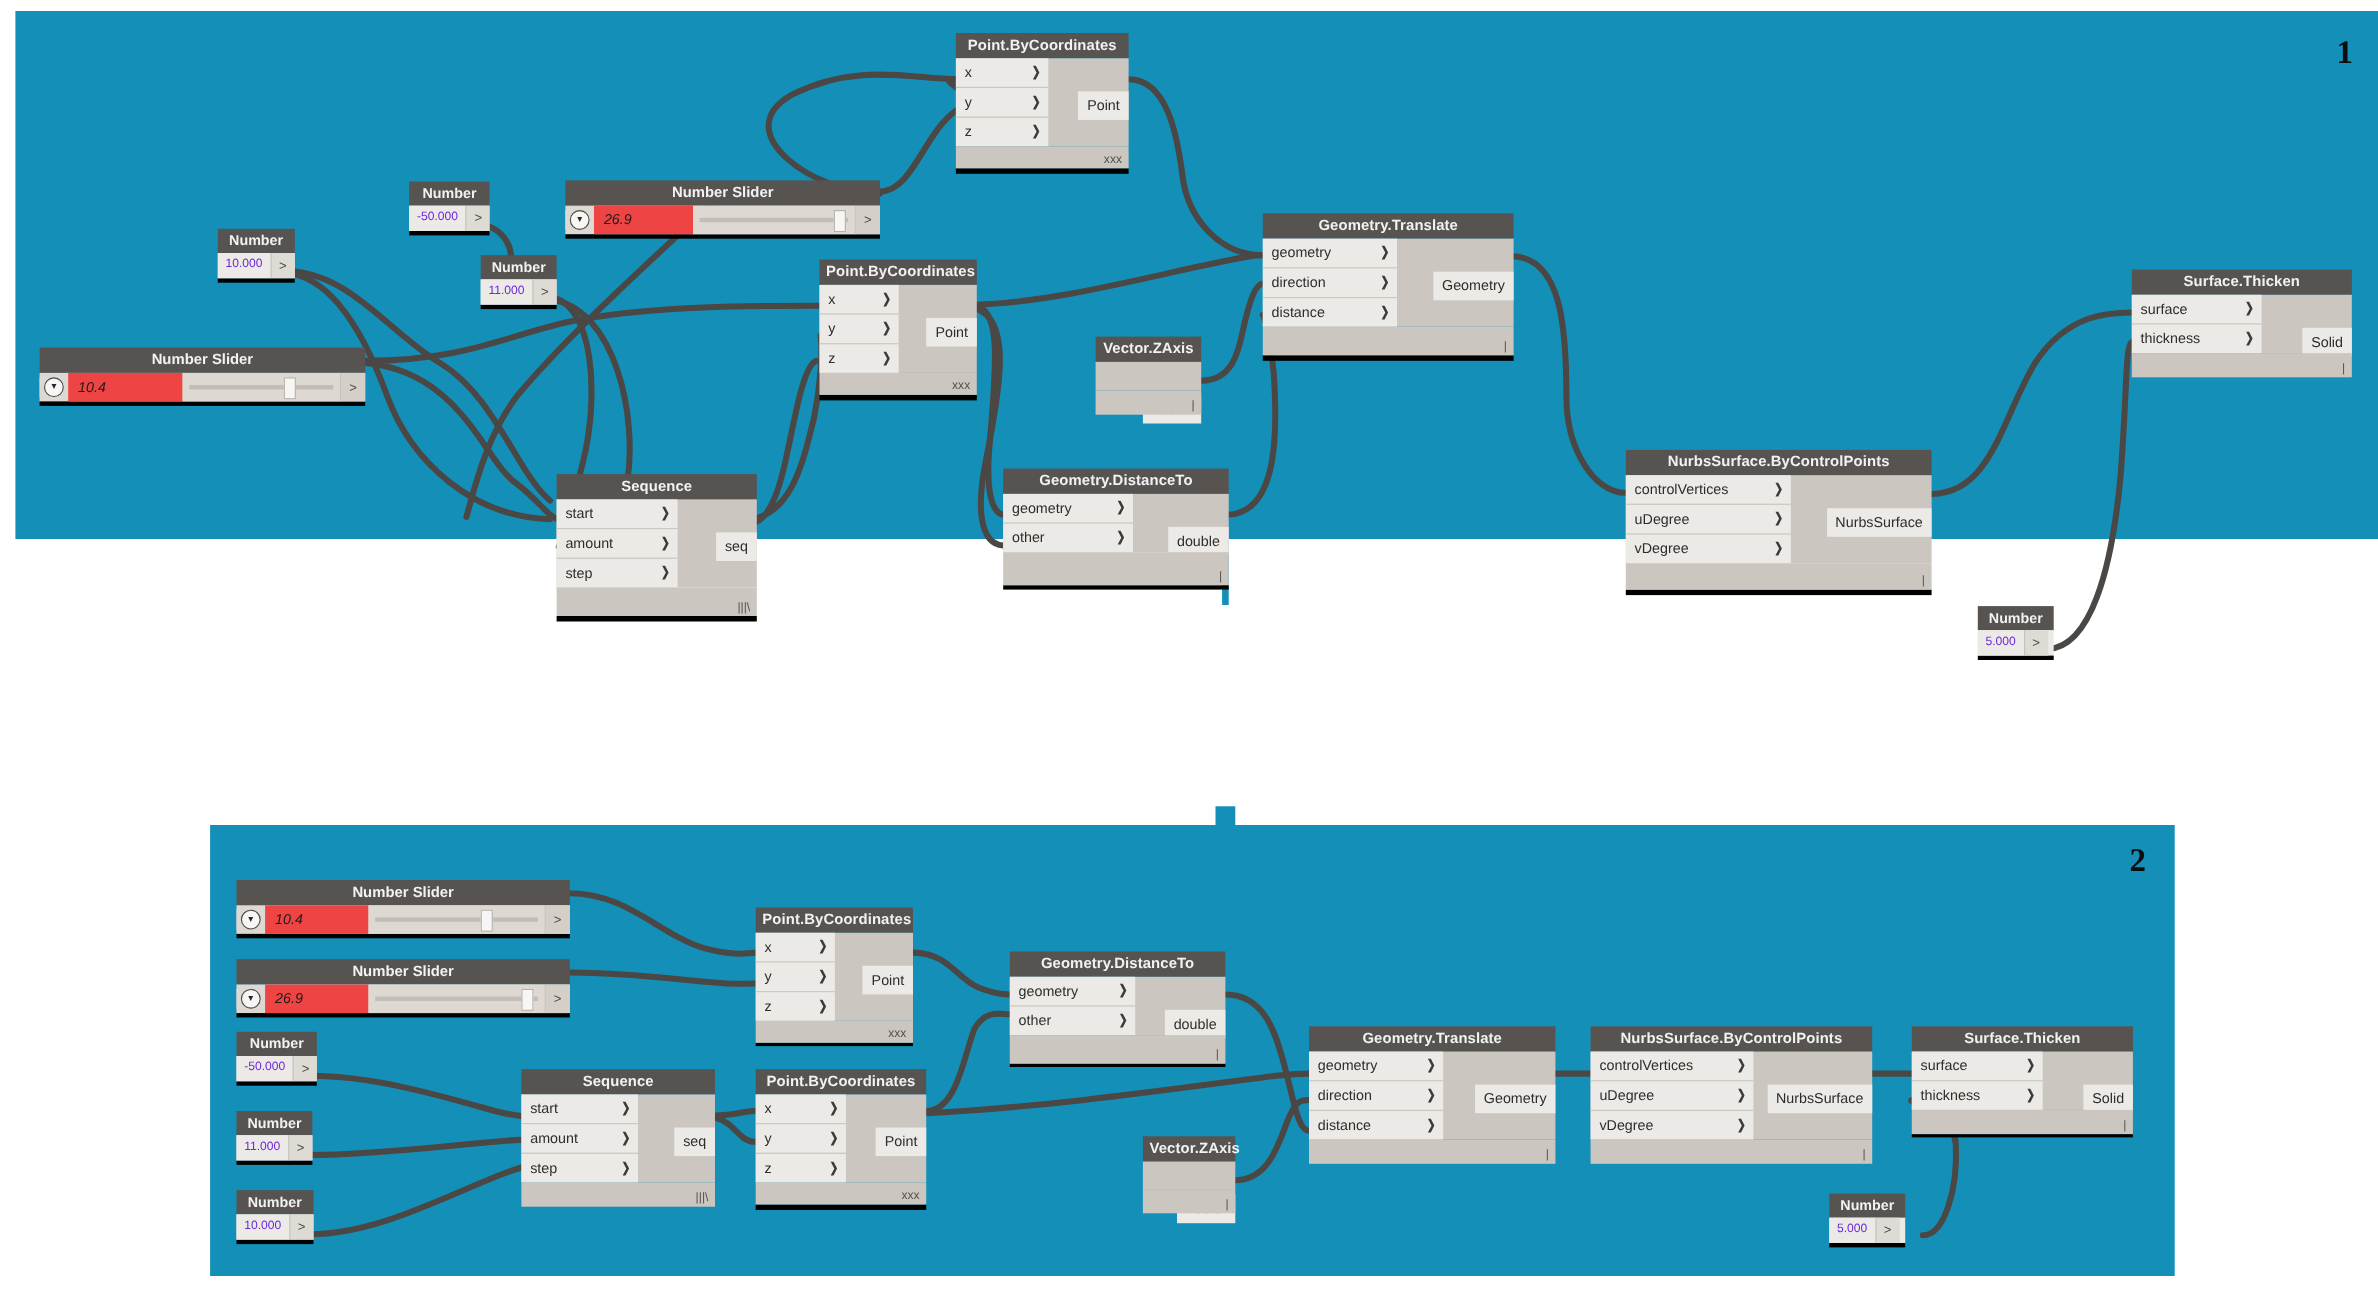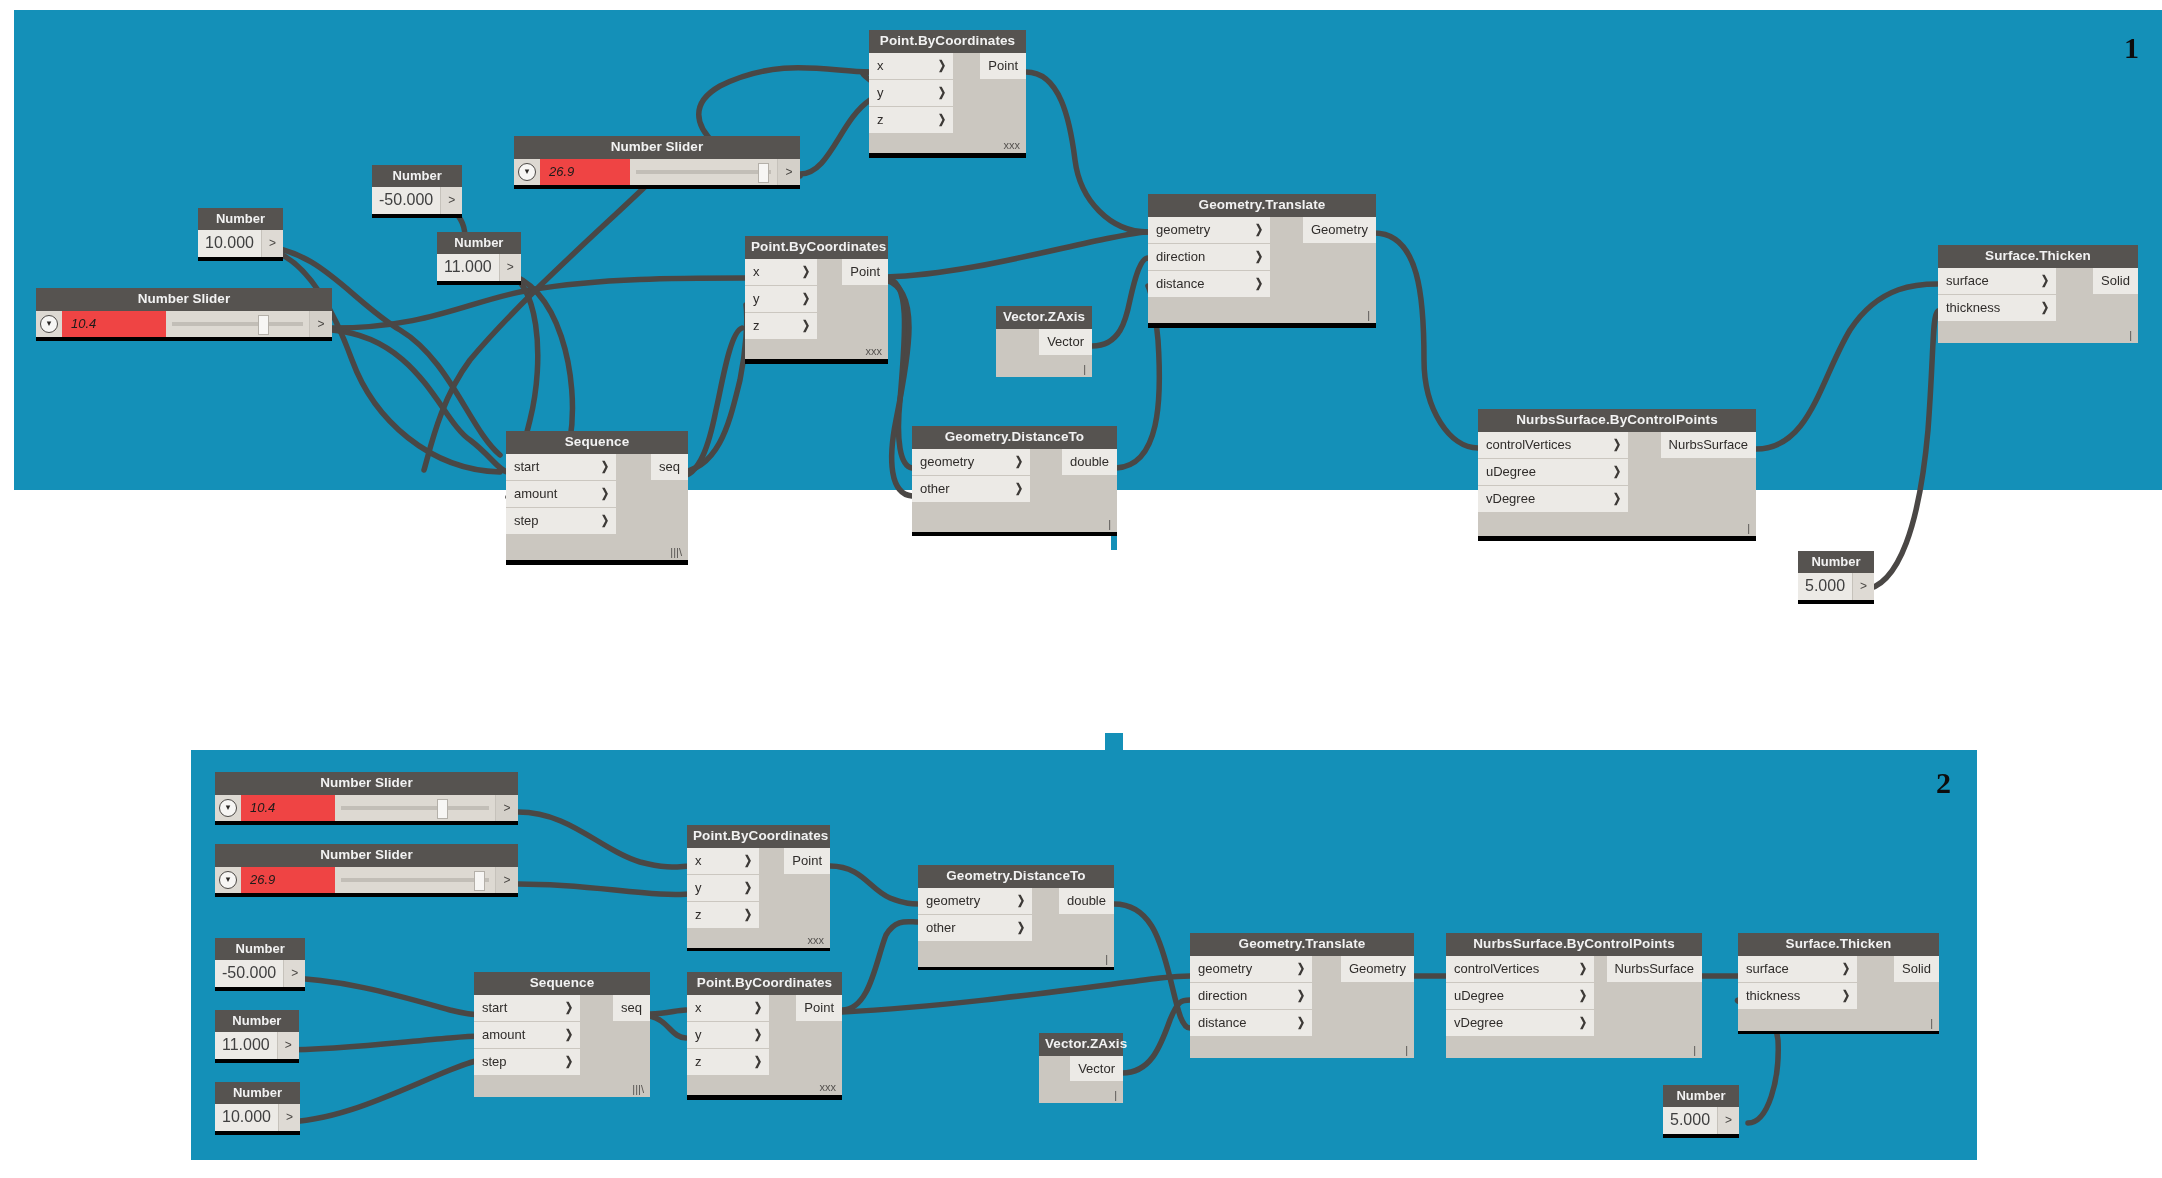--- a/index.html
+++ b/index.html
@@ -17,44 +17,44 @@
   .node .title{background:#565350;color:#f2f2f2;font-size:13.5px;font-weight:700;
                text-align:center;padding:4px 6px 5px;line-height:1;white-space:nowrap;
                letter-spacing:.1px;}
   .node .body{position:relative;background:#cbc7c0;display:flex;}
   .node .ports{flex:0 0 auto;}
   .node .port{background:#eceae6;color:#2f2c2a;font-size:13px;line-height:1;
               padding:6px 6px 7px 8px;display:flex;align-items:center;
               justify-content:space-between;gap:12px;white-space:nowrap;}
   .node .port + .port{border-top:1px solid #cbc7c0;}
   .node .port .chev{font-weight:700;font-size:12px;color:#3d3a37;transform:scaleX(.8);}
-  .node .outwrap{flex:1 1 auto;position:relative;}
+  .node .outwrap{flex:1 1 auto;position:relative;margin-top:30px;}
   .node .out{position:absolute;top:0;right:0;background:#eceae6;color:#2f2c2a;
              font-size:13px;line-height:1;padding:6px 8px 7px;white-space:nowrap;}
   .node .foot{height:20px;background:#cbc7c0;position:relative;}
   .node .lacing{position:absolute;right:6px;bottom:2px;font-size:11px;color:#55524f;
                 letter-spacing:0px;font-family:"Liberation Sans",sans-serif;}
   .node .shadow{height:5px;background:#000000;}
 
   
   .numnode{position:absolute;}
   .numnode .title{background:#565350;color:#f2f2f2;font-size:13px;font-weight:700;
                   text-align:center;padding:4px 10px 5px;line-height:1;white-space:nowrap;}
   .numnode .row{display:flex;align-items:stretch;background:#eceae6;}
-  .numnode .val{font-size:16px;color:#404040;padding:5px 7px 6px;line-height:1;
+  .numnode .val{font-size:11px;color:#6d28d9;padding:5px 7px 6px;line-height:1;
                 background:#eceae6;white-space:nowrap;}
   .numnode .go{font-size:12px;color:#4a4744;padding:5px 7px 6px;line-height:1;
                background:#dedad4;border-left:1px solid #c6c2bb;display:flex;
                align-items:center;}
   .numnode .shadow{height:4px;background:#000;}
 
   
   .slnode{position:absolute;}
   .slnode .title{background:#565350;color:#f2f2f2;font-size:13.5px;font-weight:700;
-                 text-align:center;padding:4px 6px 5px;line-height:1;}
+                 text-align:center;padding:4px 6px 5px;line-height:1;margin-top:28px;}
   .slnode .row{display:flex;align-items:center;background:#ddd9d2;height:26px;}
   .slnode .caret{width:26px;display:flex;align-items:center;justify-content:center;
                  background:#ddd9d2;flex:0 0 auto;}
   .slnode .caret .circ{width:16px;height:16px;border-radius:50%;background:#f7f6f4;
                        border:1.5px solid #4b4845;display:flex;align-items:center;
                        justify-content:center;font-size:9px;color:#2a2725;line-height:1;}
   .slnode .val{flex:0 0 auto;background:#ef4444;height:100%;display:flex;align-items:center;
                padding-left:9px;font-size:13px;font-style:italic;color:#1d1b1a;
                box-sizing:border-box;}
   .slnode .track{flex:1 1 auto;position:relative;height:100%;display:flex;align-items:center;

